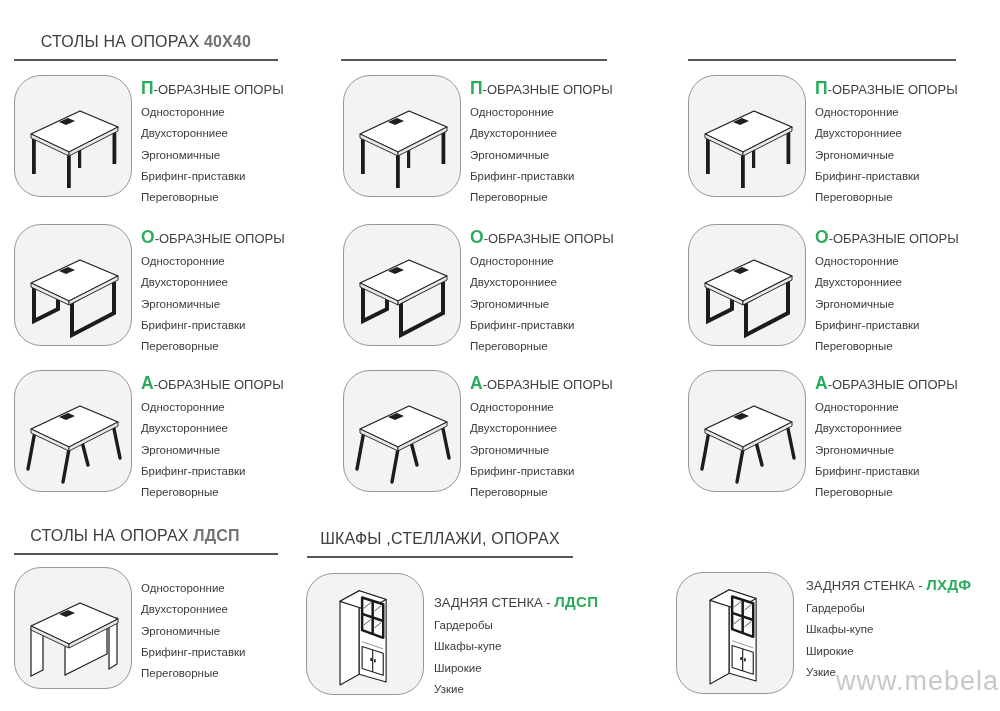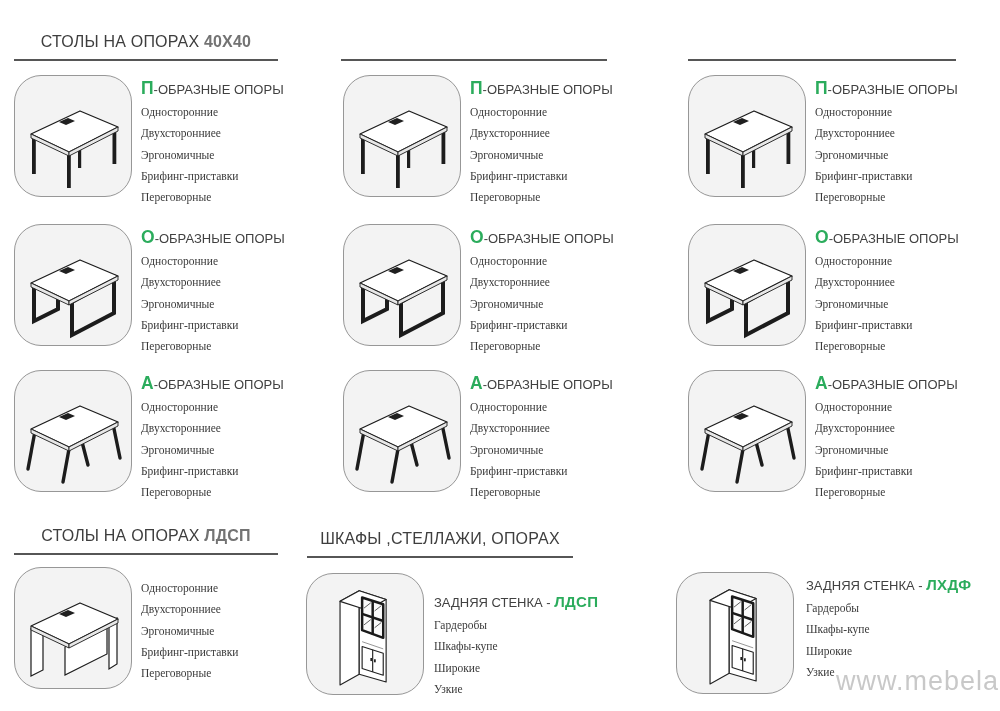--- a/index.html
+++ b/index.html
@@ -10,21 +10,21 @@
   .sec-header .hl{color:#737373;font-weight:bold;}
   .rule{position:absolute;height:2px;background:#565656;}
   .card{position:absolute;width:118px;height:122px;background:#f3f3f3;
         border:1px solid #979797;border-radius:27px;box-sizing:border-box;
         display:flex;align-items:center;justify-content:center;cursor:pointer;}
   .info{position:absolute;width:175px;}
   .cell-title{font-size:13px;color:#414141;white-space:nowrap;line-height:19px;cursor:pointer;}
   .cell-title .init{font-size:17.5px;font-weight:bold;color:#2bac5c;}
   .cell-title .hl2{font-size:15px;font-weight:bold;color:#2bac5c;letter-spacing:.3px;}
   .items{margin-top:3px;}
-  .item{font-size:11.5px;line-height:21.3px;color:#3a3a3a;white-space:nowrap;cursor:pointer;font-family:Liberation Serif, serif;}
+  .item{font-size:11.5px;line-height:21.3px;color:#3a3a3a;white-space:nowrap;cursor:pointer;}
   .watermark{position:absolute;left:836px;top:666px;font-size:27px;color:#bfbfbf;
         opacity:.85;letter-spacing:1px;}
   svg.draw{display:block;}
   .hidden-defs{position:absolute;width:0;height:0;overflow:hidden;}
 </style>
 </head>
 <body>
 
 <div class="page">
 
@@ -233,21 +233,21 @@
     <div class="cell-title"><span class="init">А</span><span>-ОБРАЗНЫЕ ОПОРЫ</span></div>
     <div class="items">
       <div class="item">Односторонние</div>
       <div class="item">Двухсторонниее</div>
       <div class="item">Эргономичные</div>
       <div class="item">Брифинг-приставки</div>
       <div class="item">Переговорные</div>
     </div>
   </div>
 
-  <div class="sec-header" style="left:14px;top:527px;width:264px;">
+  <div class="sec-header" style="left:3px;top:527px;width:264px;">
     <span>СТОЛЫ НА ОПОРАХ </span><span class="hl">ЛДСП</span>
   </div>
   <div class="rule" style="left:14px;top:553px;width:264px;"></div>
 
   <div class="card" style="left:14px;top:567px;">
     <svg class="draw" width="100" height="108">
         <use href="#desk-panel"></use>
       </svg>
   </div>
   <div class="info" style="left:141px;top:578px;">

